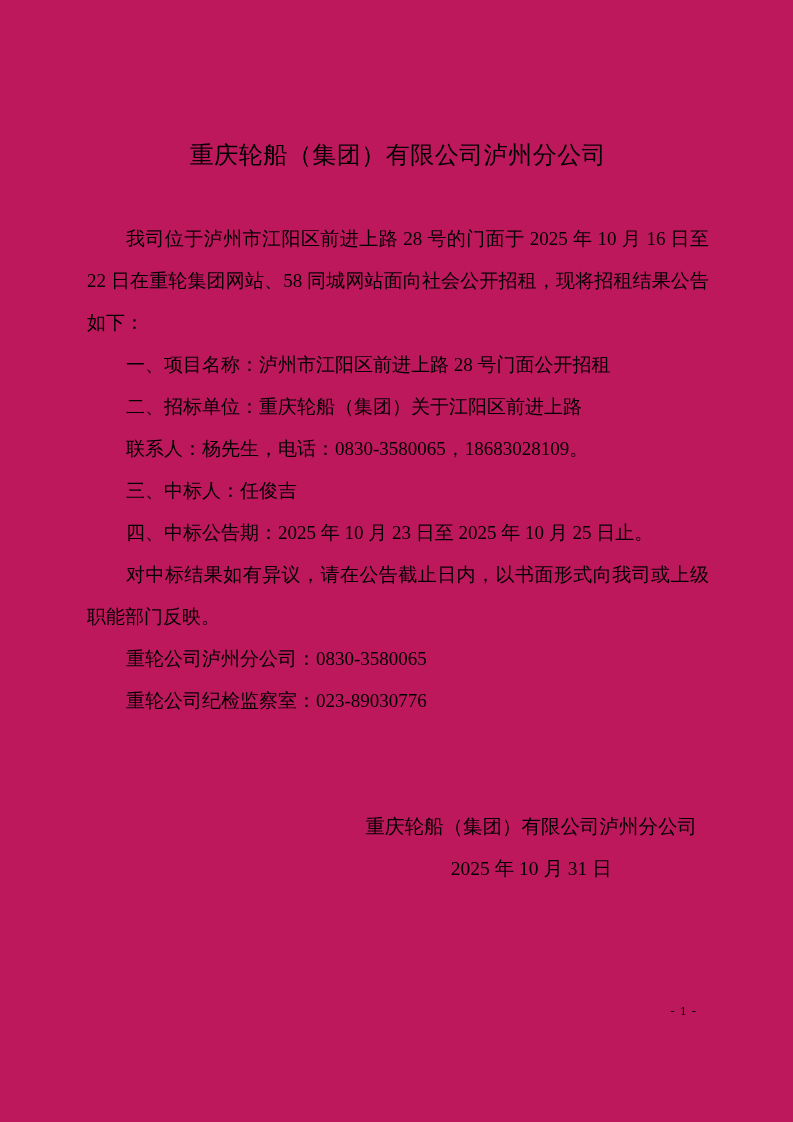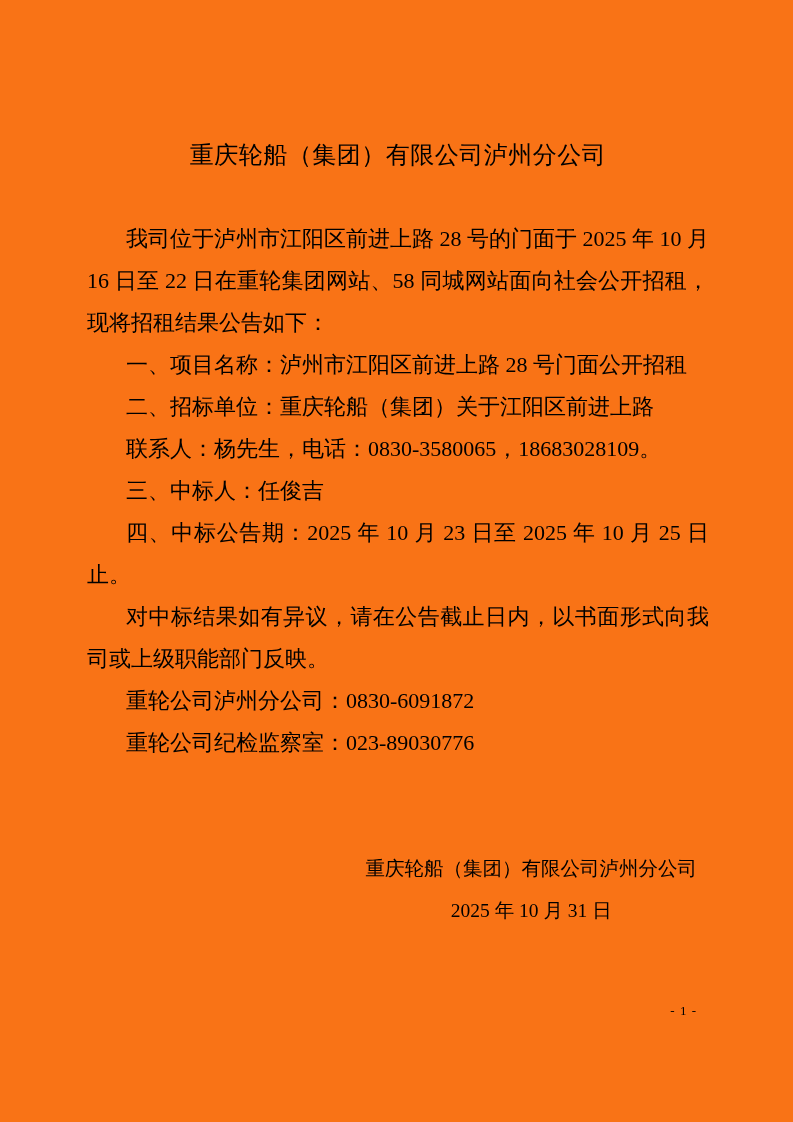--- a/index.html
+++ b/index.html
@@ -6,41 +6,41 @@
   html, body {
     margin: 0;
     padding: 0;
     background: #ffffff;
   }
   .page {
     position: relative;
     width: 793px;
     height: 1122px;
     box-sizing: border-box;
-    background: #f97316;
+    background: #be185d;
     color: #000000;
     font-family: "Liberation Serif", "DejaVu Serif", serif;
     padding: 134px 84px 0 87px;
     overflow: hidden;
   }
   .doc-title {
     margin: 0;
     font-size: 24px;
     font-weight: normal;
     text-align: center;
     line-height: 42px;
     letter-spacing: 0.5px;
     white-space: nowrap;
   }
   .doc-body {
     margin-top: 42px;
   }
   .doc-body p {
     margin: 0;
-    font-size: 22px;
+    font-size: 19px;
     line-height: 42px;
     text-align: justify;
     text-indent: 39px;
   }
   .signature-block {
     margin-top: 84px;
     text-align: right;
   }
   .signature-inner {
     display: inline-block;
@@ -66,21 +66,21 @@
 
 
   <div class="doc-body">
     <p>我司位于泸州市江阳区前进上路 28 号的门面于 2025 年 10 月 16 日至 22 日在重轮集团网站、58 同城网站面向社会公开招租，现将招租结果公告如下：</p>
     <p>一、项目名称：泸州市江阳区前进上路 28 号门面公开招租</p>
     <p>二、招标单位：重庆轮船（集团）关于江阳区前进上路</p>
     <p>联系人：杨先生，电话：0830-3580065，18683028109。</p>
     <p>三、中标人：任俊吉</p>
     <p>四、中标公告期：2025 年 10 月 23 日至 2025 年 10 月 25 日止。</p>
     <p>对中标结果如有异议，请在公告截止日内，以书面形式向我司或上级职能部门反映。</p>
-    <p>重轮公司泸州分公司：0830-6091872</p>
+    <p>重轮公司泸州分公司：0830-3580065</p>
     <p>重轮公司纪检监察室：023-89030776</p>
   </div>
 
   <div class="signature-block">
     <div class="signature-inner">
       <div>重庆轮船（集团）有限公司泸州分公司</div>
       <div>2025 年 10 月 31 日</div>
     </div>
   </div>
 

